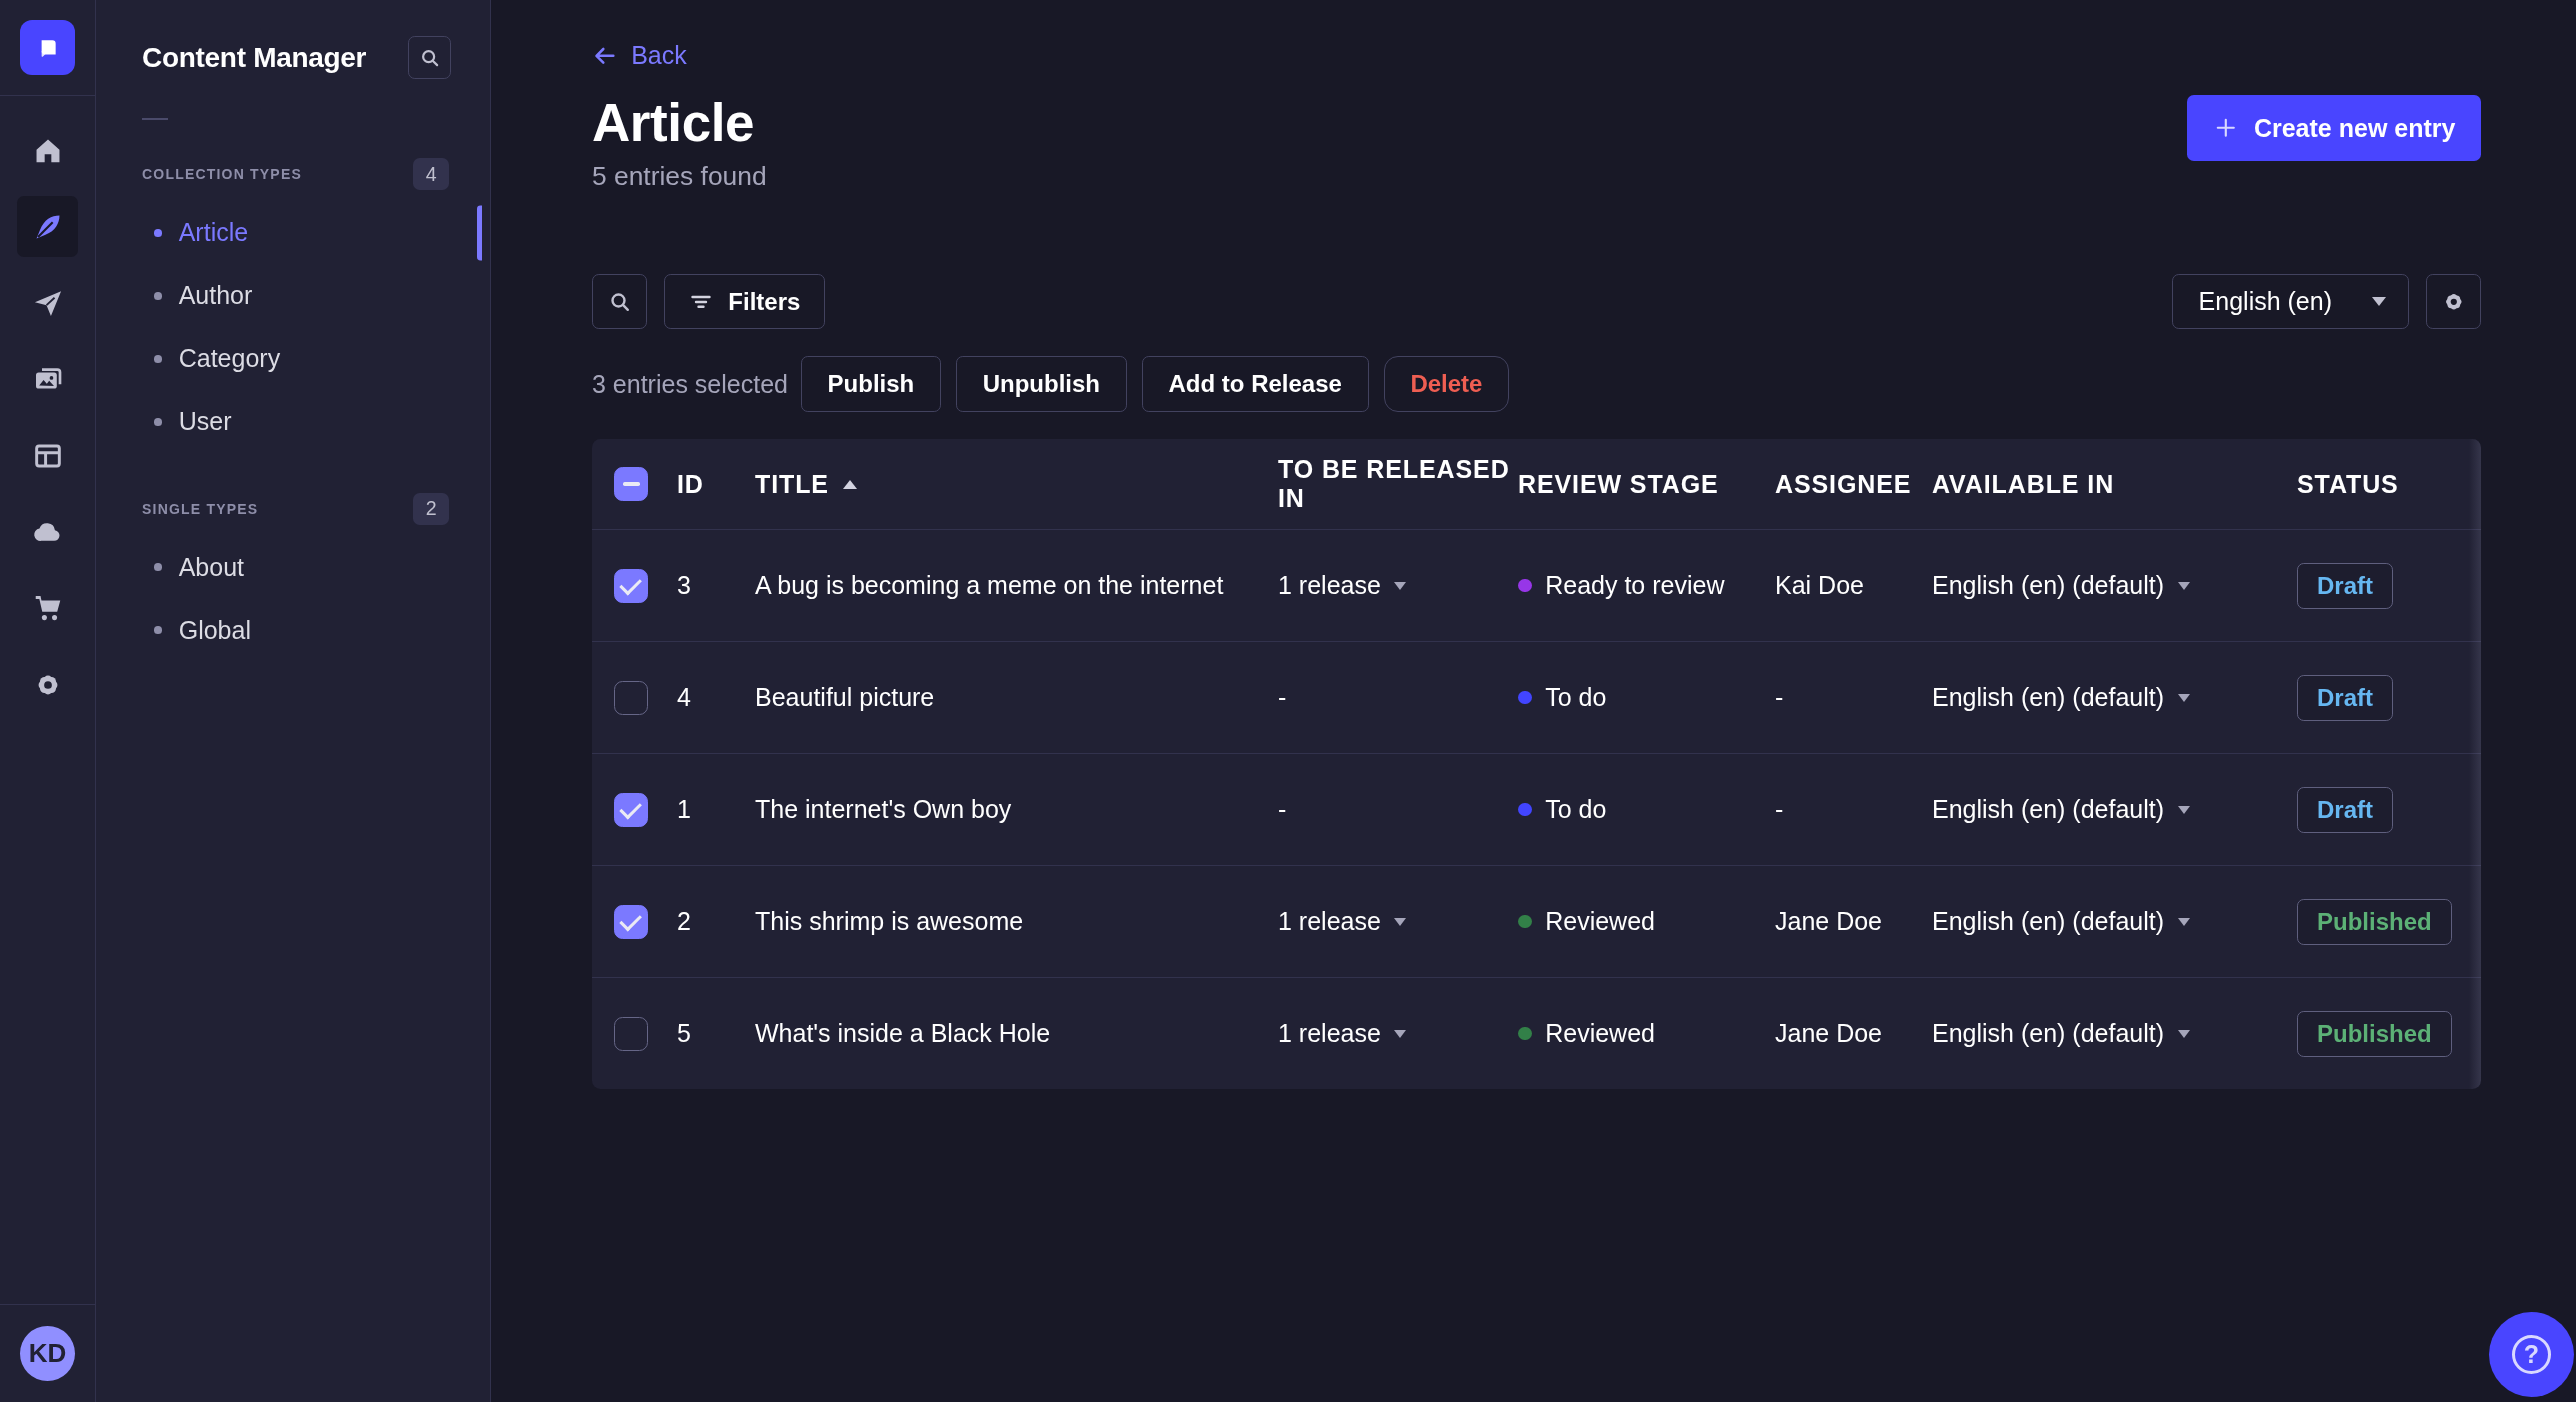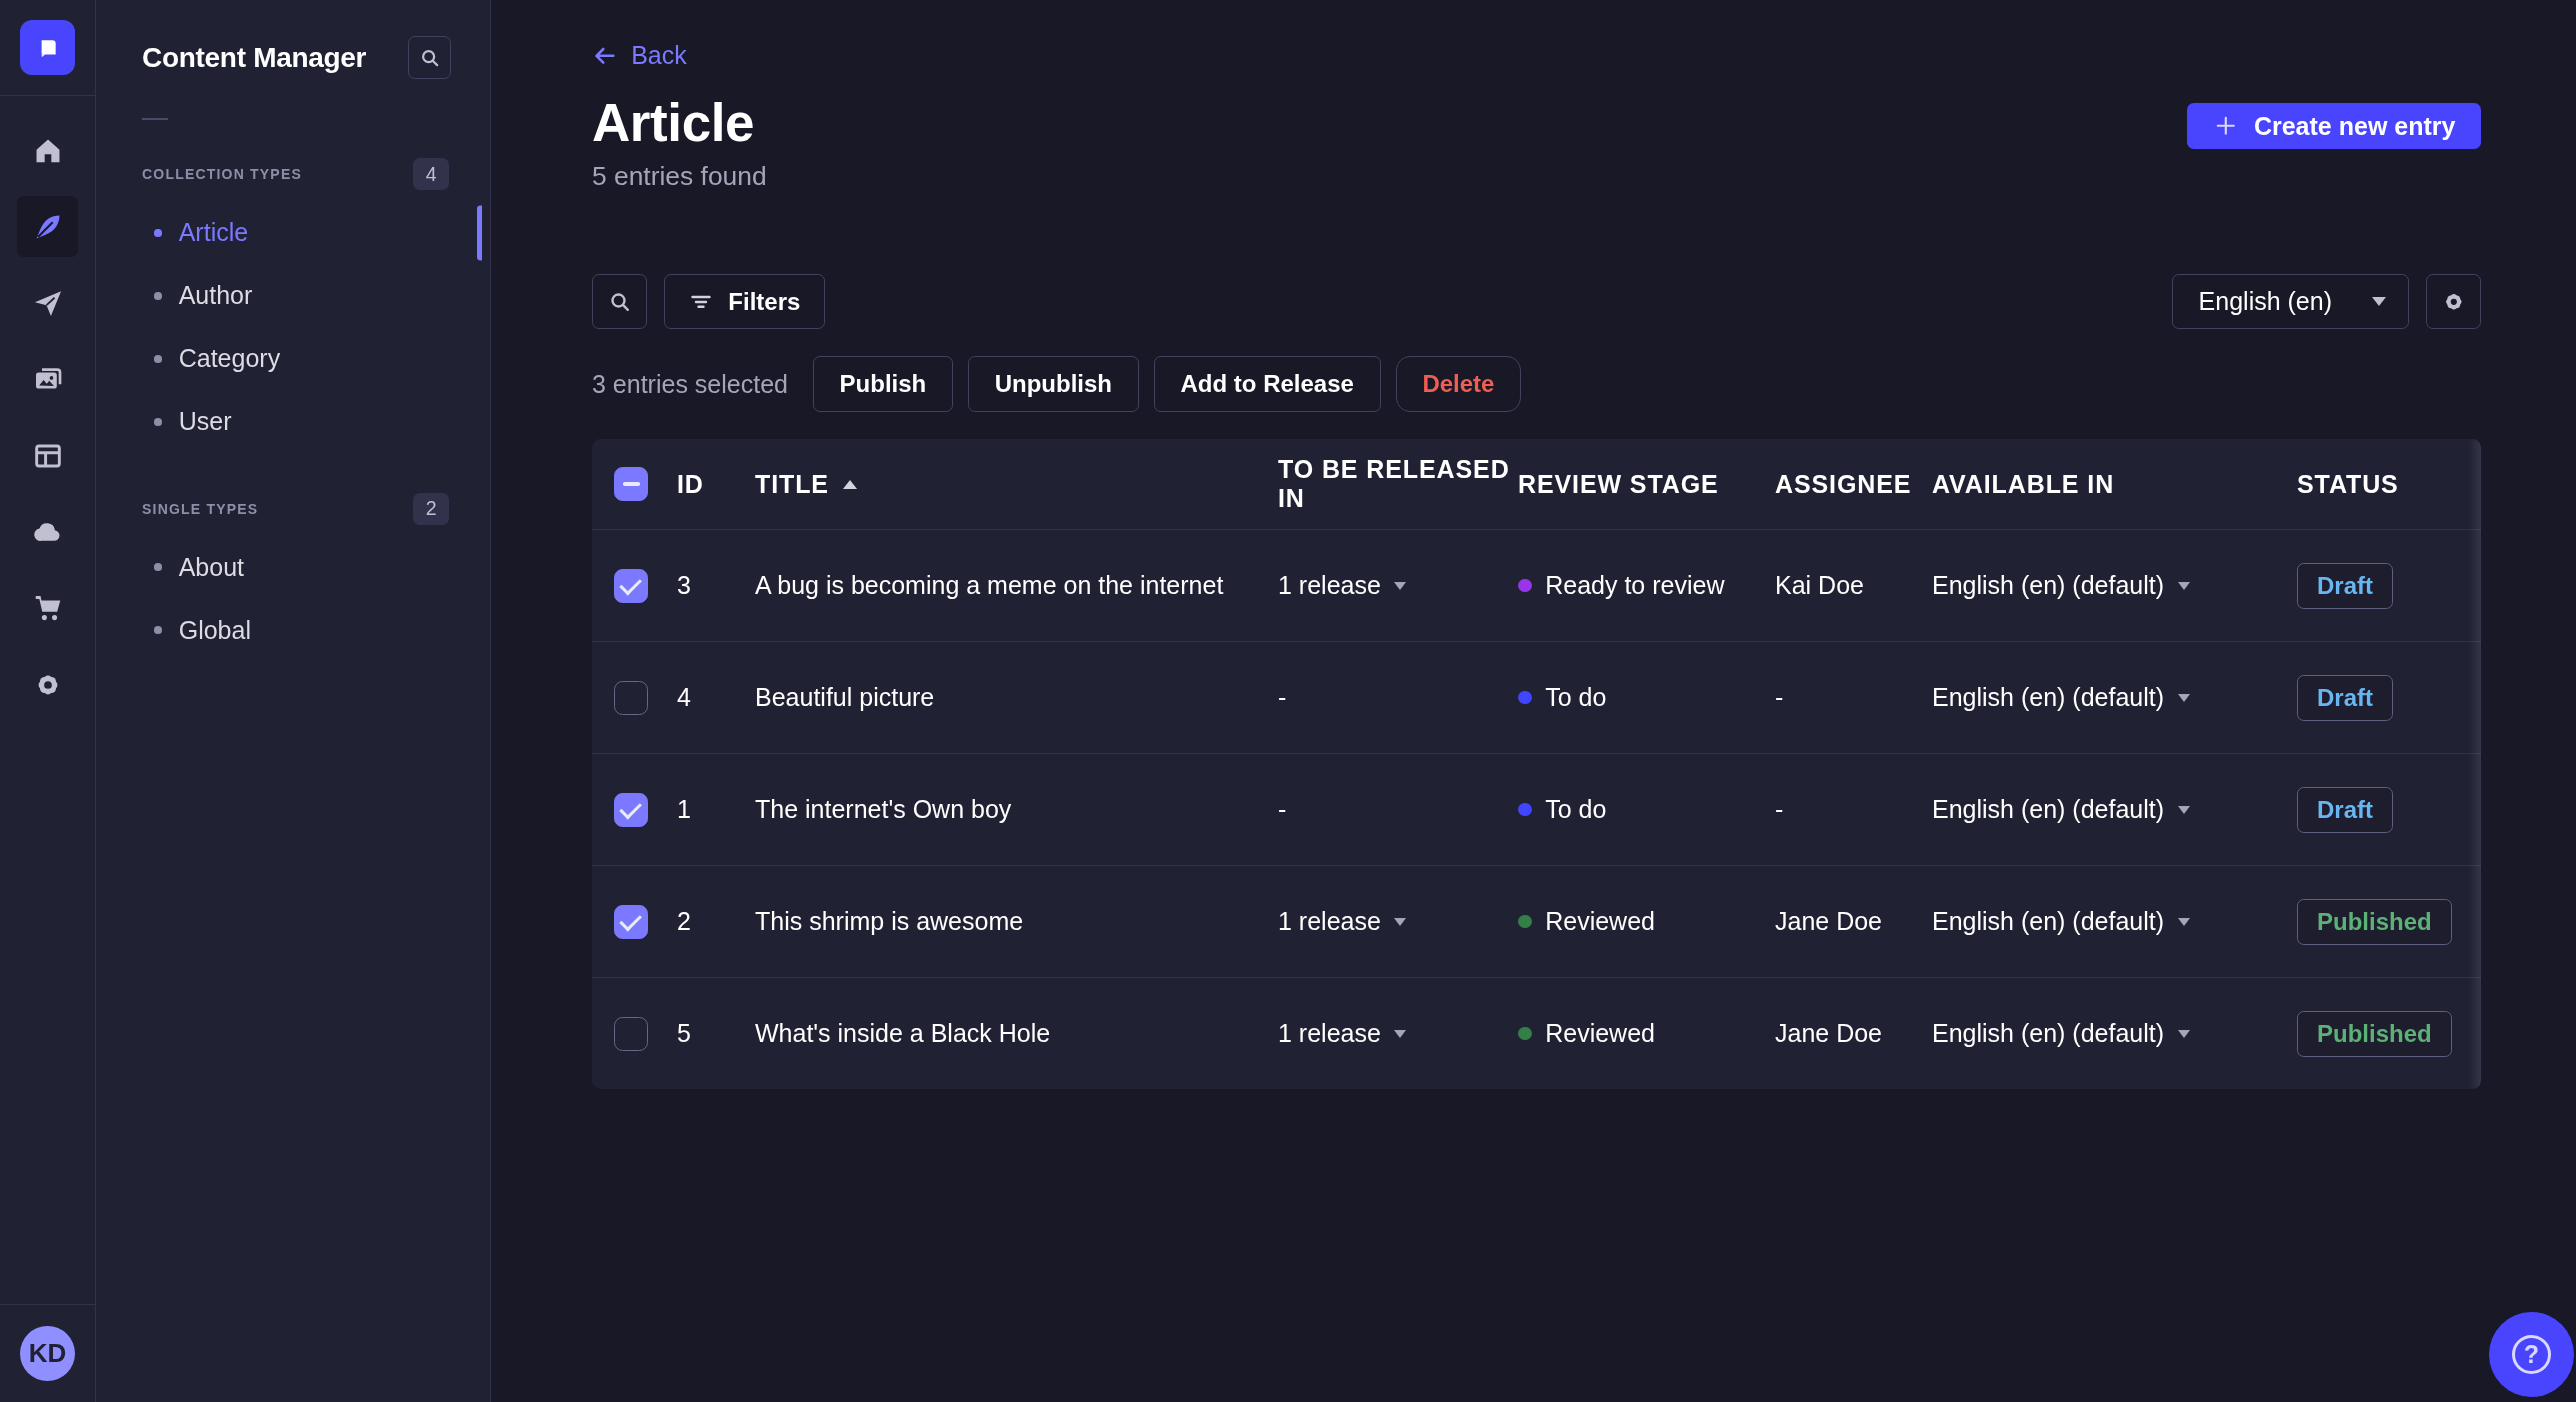--- a/index.html
+++ b/index.html
@@ -54,42 +54,42 @@
   .sb-item.active::after { content:''; position:absolute; right:-31px; top:50%;
           transform:translateY(-50%); width:5.1px; height:55px; background:#7b79ff;
           border-radius:3.4px 0 0 3.4px; }
 
   
   .main { flex:1; padding:41px 95px 0 101px; position:relative; }
   .back-link { display:inline-flex; align-items:center; gap:13.6px; color:#7b79ff;
           font-size:25px; cursor:pointer; }
   .page-title { margin-top:20.4px; font-size:53px; font-weight:700; letter-spacing:-0.4px; }
   .page-subtitle { margin-top:8.5px; font-size:26.4px; color:#a5a5ba; }
-  .create-btn { position:absolute; top:103px; right:95px; height:46px; padding:0 25.6px;
+  .create-btn { position:absolute; top:95px; right:95px; height:66px; padding:0 25.6px;
           background:#4945ff; border:none; border-radius:6.8px; color:#fff; font-size:25px;
           font-weight:600; display:flex; align-items:center; gap:15.3px; cursor:pointer;
           font-family:inherit; }
 
   .toolbar { margin-top:82px; display:flex; justify-content:space-between; align-items:center; }
   .tb-left, .tb-right { display:flex; align-items:center; gap:17px; }
   .icon-btn { width:55px; height:55px; border-radius:6.8px; border:0.9px solid #42425f;
           background:transparent; color:#c0c0d0; display:flex; align-items:center;
           justify-content:center; cursor:pointer; }
   .filters-btn { height:55px; padding:0 24px; border-radius:6.8px; border:0.9px solid #42425f;
           background:transparent; color:#fff; font-size:24px; font-weight:600;
           display:flex; align-items:center; gap:15.3px; cursor:pointer; font-family:inherit; }
   .locale-select { height:55px; min-width:237px; padding:0 22px 0 25.6px; border-radius:6.8px;
           border:0.9px solid #42425f; background:transparent; color:#fff; font-size:25px;
           display:flex; align-items:center; justify-content:space-between; gap:34px;
           cursor:pointer; }
   .chev-down { width:0; height:0; border-left:7.7px solid transparent;
           border-right:7.7px solid transparent; border-top:9.4px solid #c0c0d0; }
 
   .selection-row { margin-top:27px; display:flex; align-items:center; }
-  .selection-text { font-size:25px; color:#a5a5ba; margin-right:25px; }
+  .selection-text { font-size:25px; color:#a5a5ba; margin-right:13px; }
   .sel-btn { height:56px; padding:0 25.6px; border-radius:6.8px; border:0.9px solid #42425f;
           background:transparent; color:#fff; font-size:24px; font-weight:600;
           cursor:pointer; margin-right:15.3px; font-family:inherit; }
   .sel-btn.danger { color:#ee5e52;border-radius:14px; }
 
   
   .table { margin-top:27px; background:#212134; border-radius:8.5px; position:relative;
           overflow:hidden; }
   .table::after { content:''; position:absolute; top:0; right:0; bottom:0; width:12px;
           background:linear-gradient(to right, rgba(160,160,195,0), rgba(160,160,195,0.16));

